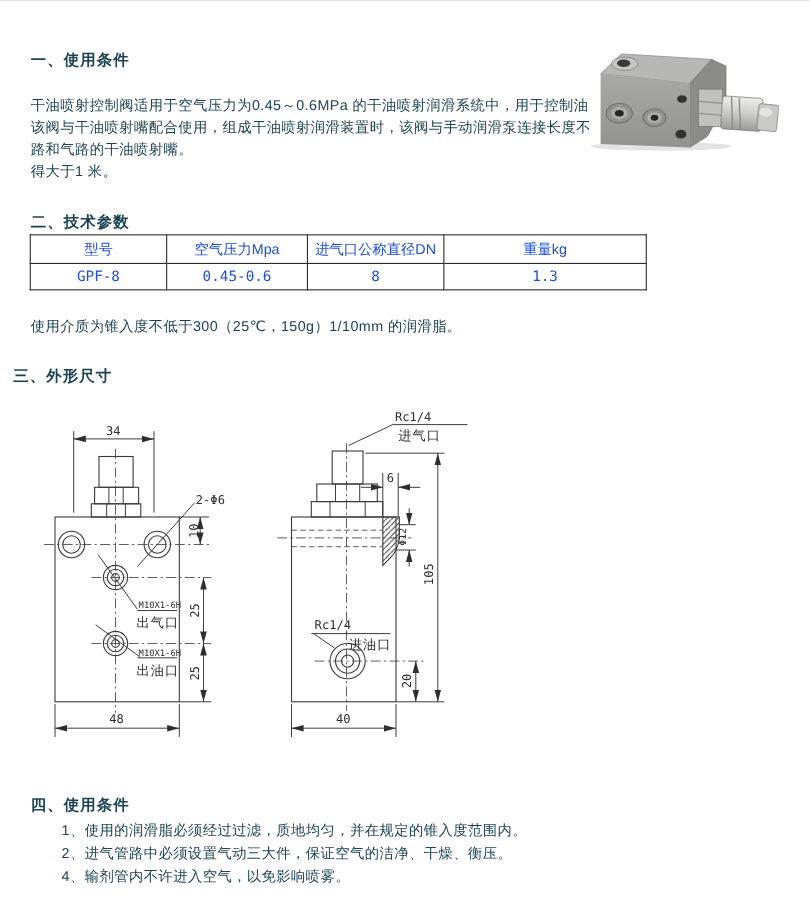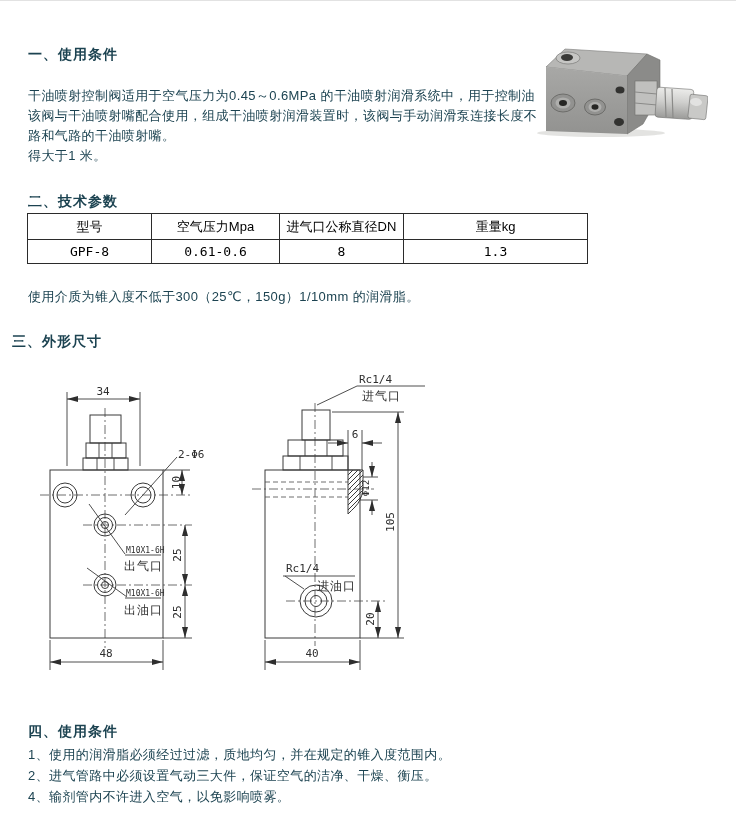--- a/index.html
+++ b/index.html
@@ -5,25 +5,25 @@
   html,body{margin:0;padding:0;}
   body{
     width:736px;height:839px;background:#ffffff;position:relative;overflow:hidden;
     font-family:"Liberation Sans","DejaVu Sans",sans-serif;color:#1c4351;
   }
   .abs{position:absolute;}
   .topline{left:0;top:0;width:736px;height:1px;background:#e2e2e2;}
   .sec-heading{font-size:14px;font-weight:bold;white-space:nowrap;letter-spacing:1px;}
   .para-line{font-size:13px;line-height:20px;white-space:nowrap;letter-spacing:.4px;}
   .note-line{font-size:13px;white-space:nowrap;letter-spacing:.4px;}
-  .list-line{font-size:13px;line-height:21px;white-space:nowrap;letter-spacing:.4px;}
+  .list-line{font-size:13px;line-height:21px;white-space:nowrap;letter-spacing:.4px;margin-left:28px;}
   table.params{border-collapse:collapse;table-layout:fixed;width:560px;}
   table.params th,table.params td{
     border:1px solid #2b2b2b;text-align:center;vertical-align:middle;
-    font-weight:normal;font-size:13px;padding:0;color:#000000;
+    font-weight:normal;font-size:13px;padding:0;color:#1d4ed8;
   }
   table.params th{height:25px;}
   table.params td{height:23px;font-family:"DejaVu Sans Mono","Liberation Mono",monospace;}
   .drw{stroke:#3a3a3a;fill:none;stroke-width:1;}
   .thin{stroke:#3a3a3a;fill:none;stroke-width:.9;}
   .cline{stroke:#4a4a4a;fill:none;stroke-width:.8;stroke-dasharray:9 3 2 3;}
   .hidden-line{stroke:#4a4a4a;fill:none;stroke-width:.8;stroke-dasharray:5 3;}
   .dimtxt{font-family:"DejaVu Sans Mono","Liberation Mono",monospace;font-size:11px;fill:#2e2e2e;stroke:none;}
   .dimtxt-s{font-family:"DejaVu Sans Mono","Liberation Mono",monospace;font-size:8px;fill:#2e2e2e;stroke:none;}
   .cjktxt{font-family:"Liberation Sans","DejaVu Sans",sans-serif;font-size:12px;fill:#2e2e2e;stroke:none;letter-spacing:1px;}
@@ -91,21 +91,21 @@
     </colgroup>
   <tbody>
       <tr>
     <th>型号</th>
     <th>空气压力Mpa</th>
     <th>进气口公称直径DN</th>
     <th>重量kg</th>
   </tr>
   <tr>
     <td>GPF-8</td>
-    <td>0.61-0.6</td>
+    <td>0.45-0.6</td>
     <td>8</td>
     <td>1.3</td>
   </tr>
 </tbody>
   </table>
 <div class="abs note-line" style="left:28px;top:288px;">使用介质为锥入度不低于300（25℃，150g）1/10mm 的润滑脂。</div>
 
 <div class="abs sec-heading" style="left:12px;top:333px;">三、外形尺寸</div>
 
 <svg class="abs" style="left:0;top:358px;" width="460" height="348" viewBox="0 0 460 348">

